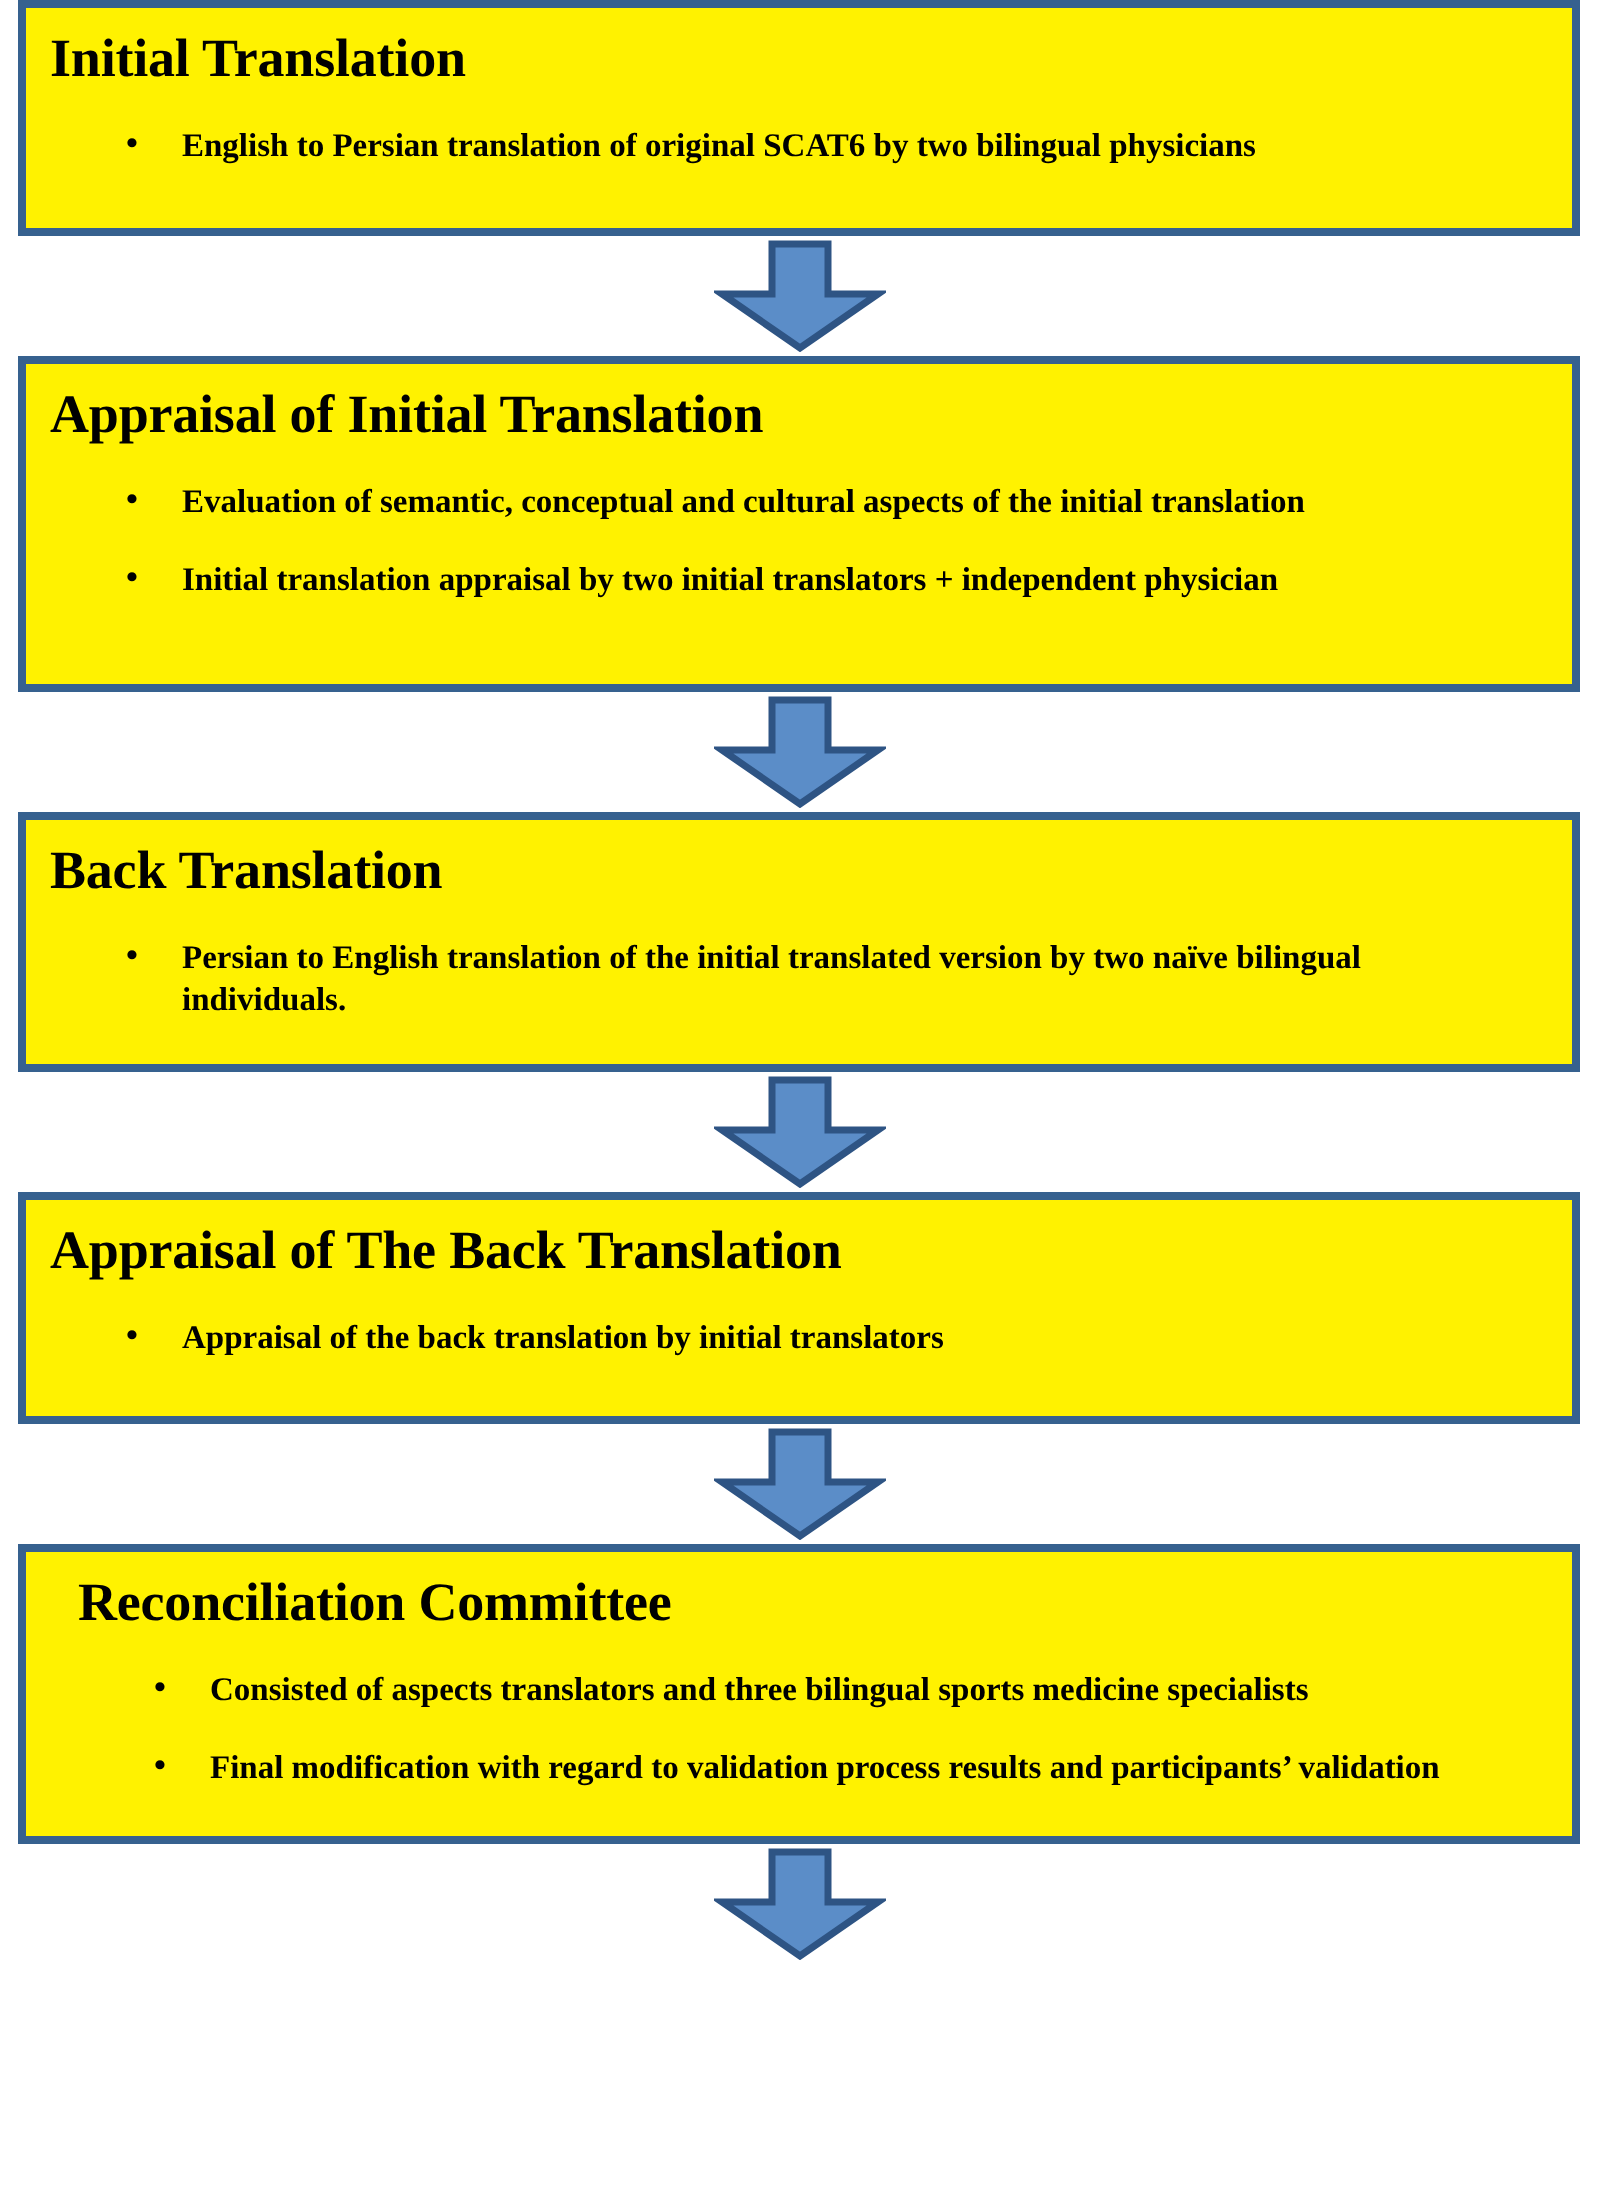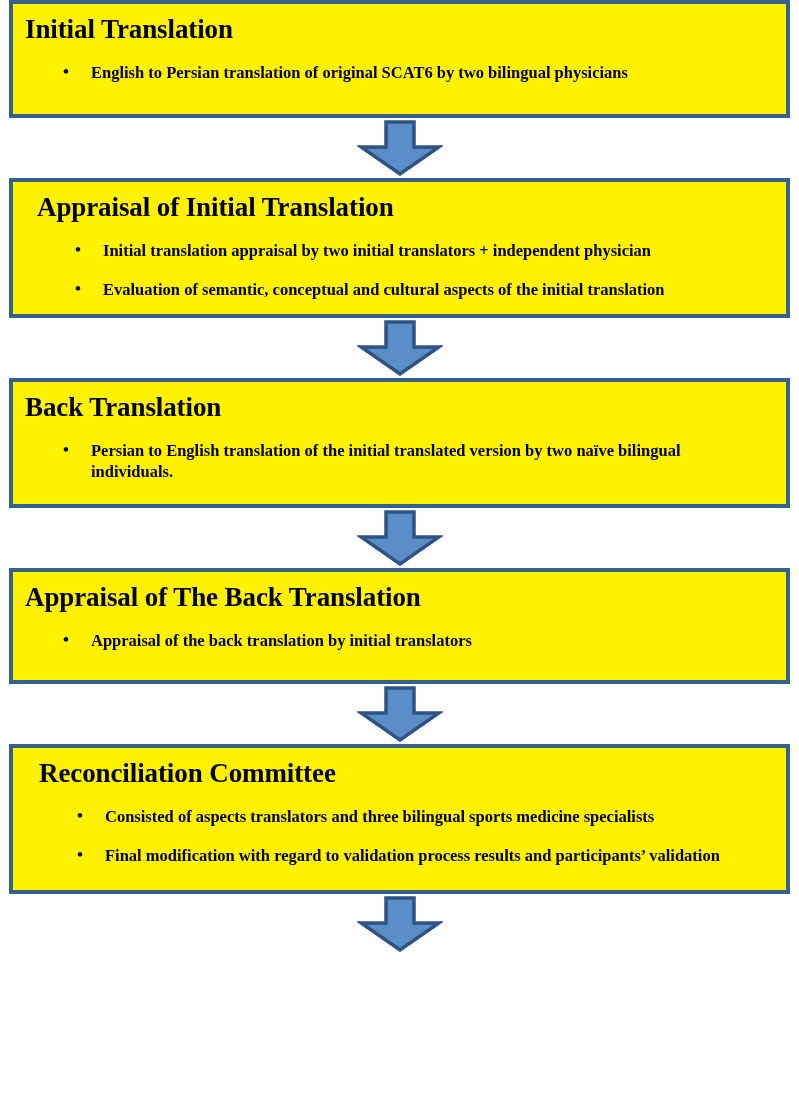--- a/index.html
+++ b/index.html
@@ -101,25 +101,25 @@
       <li>English to Persian translation of original SCAT6 by two bilingual physicians</li>
     </ul>
   </div>
 
   <div class="connector">
     <svg width="86" height="56" viewBox="0 0 86 56">
       <polygon points="29,2 57,2 57,27 82,27 43,54 4,27 29,27" fill="#5B8DC8" stroke="#2E5484" stroke-width="3.5" stroke-linejoin="miter"></polygon>
     </svg>
   </div>
 
-  <div class="flow-step" style="height:140px;padding-left:12px;">
+  <div class="flow-step" style="height:168px;">
     <div class="step-title">Appraisal of Initial Translation</div>
     <ul class="step-bullets bullet-gap-lg">
+      <li>Evaluation of semantic, conceptual and cultural aspects of the initial translation</li>
       <li>Initial translation appraisal by two initial translators + independent physician</li>
-      <li>Evaluation of semantic, conceptual and cultural aspects of the initial translation</li>
     </ul>
   </div>
 
   <div class="connector">
     <svg width="86" height="56" viewBox="0 0 86 56">
       <polygon points="29,2 57,2 57,27 82,27 43,54 4,27 29,27" fill="#5B8DC8" stroke="#2E5484" stroke-width="3.5" stroke-linejoin="miter"></polygon>
     </svg>
   </div>
 
   <div class="flow-step" style="height:130px;">

